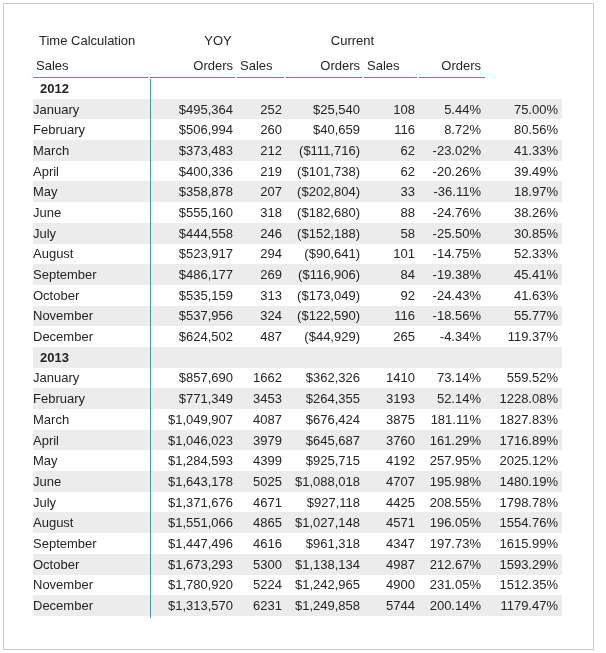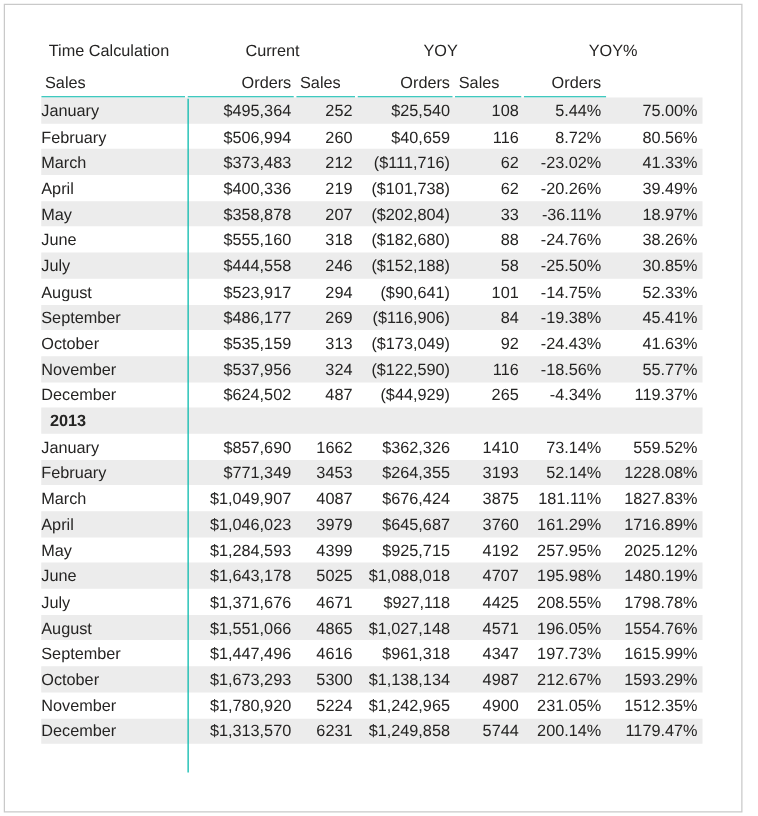--- a/index.html
+++ b/index.html
@@ -36,33 +36,41 @@
   .vline{position:absolute;left:150px;top:79px;width:1px;height:539px;background:var(--teal);}
 </style>
 </head>
 <body>
 
 <div class="stage">
   <div class="frame"></div>
   <div class="tbl">
     <div class="grid-row hrow h1">
         <div class="cell corner">Time Calculation</div>
+        <div class="cell group" style="grid-column: span 2;">YOY</div>
         <div class="cell group" style="grid-column: span 2;">Current</div>
-        <div class="cell group" style="grid-column: span 2;">YOY</div>
-        <div class="cell group" style="grid-column: span 2;">YOY%</div>
       </div>
     <div class="grid-row hrow h2">
         <div class="cell colhdr-left">Sales</div>
         <div class="cell num">Orders</div>
         <div class="cell colhdr-left">Sales</div>
         <div class="cell num">Orders</div>
         <div class="cell colhdr-left">Sales</div>
         <div class="cell num">Orders</div>
       </div>
     <div id="rows">
+        <div class="grid-row">
+          <div class="cell rowhdr-year">2012</div>
+          <div class="cell num"></div>
+          <div class="cell num"></div>
+          <div class="cell num"></div>
+          <div class="cell num"></div>
+          <div class="cell num"></div>
+          <div class="cell num"></div>
+        </div>
         <div class="grid-row band">
           <div class="cell rowhdr-month">January</div>
           <div class="cell num">$495,364</div>
           <div class="cell num">252</div>
           <div class="cell num">$25,540</div>
           <div class="cell num">108</div>
           <div class="cell num">5.44%</div>
           <div class="cell num">75.00%</div>
         </div>
         <div class="grid-row">

